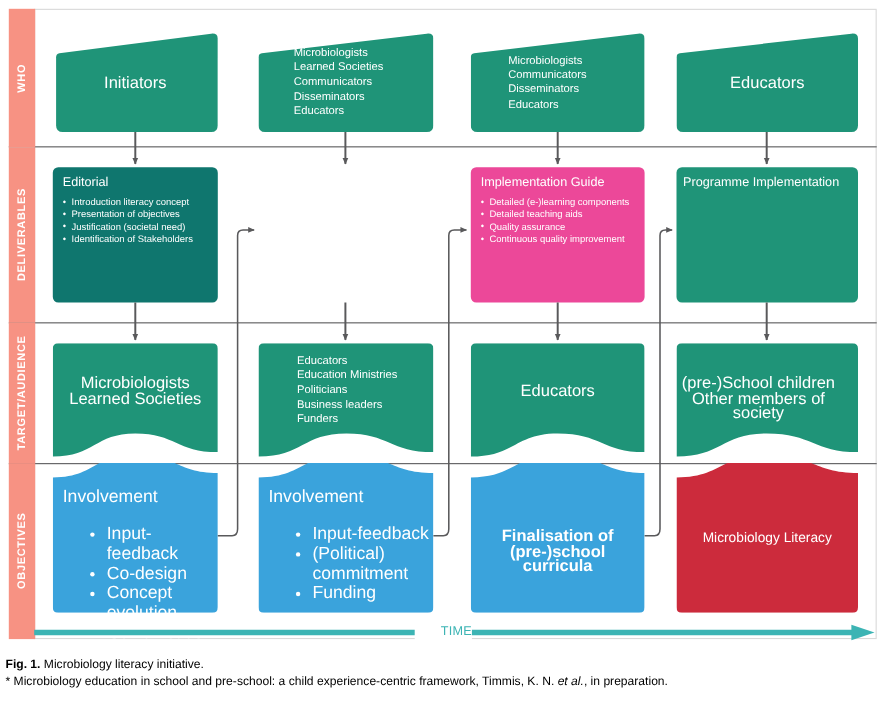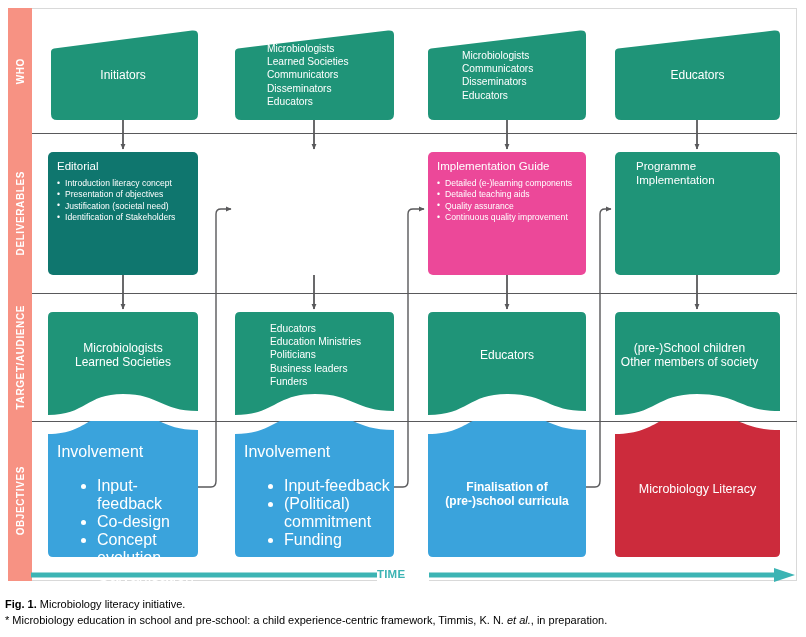--- a/index.html
+++ b/index.html
@@ -20,40 +20,40 @@
 
   
   .rowrule{position:absolute;left:8px;width:789px;height:1px;background:#59595b;}
 
   
   .box{position:absolute;box-sizing:border-box;color:#fff;}
   .box .hdr{font-size:11.5px;line-height:14px;margin:0 0 5px 0;}
   .box ul{margin:0;padding:0;list-style:none;}
   .box li{font-size:8.6px;line-height:11.4px;padding-left:8px;position:relative;}
   .box li:before{content:"\2022";position:absolute;left:0px;top:-0.5px;font-size:8.6px;}
-  .centertext{font-size:12px;line-height:13.5px;text-align:center;}
+  .centertext{font-size:15px;line-height:13.5px;text-align:center;}
   .lefttext{font-size:10.2px;line-height:13.2px;text-align:left;}
 
   
   .who-wrap{position:absolute;}
   .who-wrap svg{position:absolute;left:0;top:0;}
   .who-txt{position:absolute;left:0;right:0;color:#fff;}
 
   
   .wavy-wrap{position:absolute;}
   .wavy-wrap svg{position:absolute;left:0;top:0;}
   .wavy-txt{position:absolute;color:#fff;}
 
   
   #connectors{position:absolute;left:0;top:0;width:806px;height:590px;pointer-events:none;}
 
   
   #timebar{position:absolute;left:31px;top:566px;width:766px;height:18px;}
   #timelabel{position:absolute;left:377px;top:566px;width:52px;height:16px;
-             text-align:left;color:#3cb4b4;font-weight:bold;font-size:11.5px;
+             text-align:right;color:#3cb4b4;font-weight:normal;font-size:11.5px;
              line-height:16px;background:#fff;letter-spacing:.2px;}
 
   
   #caption{position:absolute;left:5px;top:596px;width:796px;color:#000;}
   #caption .l1{font-size:11px;line-height:16px;}
   #caption .l2{font-size:11px;line-height:16px;}
   #caption b{font-weight:bold;}
   #caption i{font-style:italic;}
 </style>
 </head>
@@ -130,21 +130,21 @@
     <div class="box" style="left:428px;top:152px;width:158px;height:123px;background:#ec4899;border-radius:5px;padding:7px 8px 0 9px;">
       <div class="hdr">Implementation Guide</div>
       <ul>
         <li>Detailed (e-)learning components</li>
         <li>Detailed teaching aids</li>
         <li>Quality assurance</li>
         <li>Continuous quality improvement</li>
       </ul>
     </div>
 
-    <div class="box" style="left:615px;top:152px;width:165px;height:123px;background:#1f9478;border-radius:5px;padding:7px 8px 0 21px;">
+    <div class="box" style="left:615px;top:152px;width:165px;height:123px;background:#1f9478;border-radius:5px;padding:7px 8px 0 6px;">
       <div class="hdr">Programme Implementation</div>
     </div>
 
     <div class="wavy-wrap" style="left:48px;top:312px;width:150px;height:108px;">
       <svg width="150" height="108" viewBox="0 0 150 108">
         <path d="M0,5 Q0,0 5,0 L145,0 Q150,0 150,5 L150,99 C112,99 112,82 75,82 C38,82 38,103 0,103 Z" fill="#1f9478"></path>
       </svg>
       <div class="wavy-txt centertext" style="left:0;right:0;top:30px;white-space:pre-line;">Microbiologists
 Learned Societies</div>
     </div>

